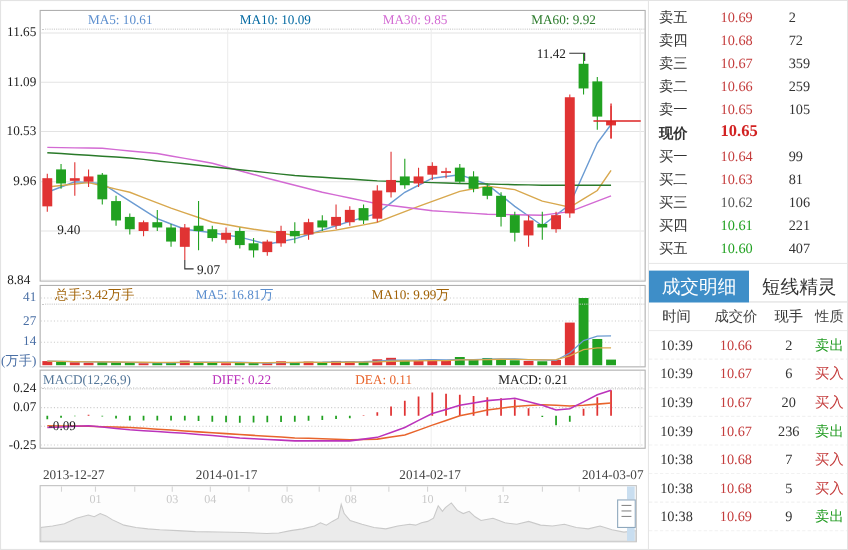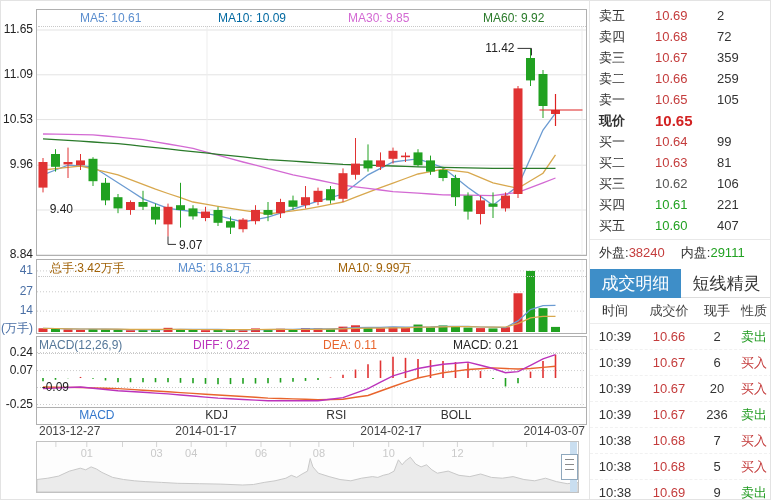--- a/index.html
+++ b/index.html
@@ -1,16 +1,16 @@
 <!DOCTYPE html>
 <html><head>
 <meta charset="utf-8">
 <style>
   html,body{margin:0;padding:0;background:#fff;}
-  .app{position:relative;width:771px;height:500px;font-family:Liberation Sans, sans-serif;
+  .app{position:relative;width:771px;height:500px;font-family:Liberation Serif, serif;
        background:#fff;overflow:hidden;border:1px solid #e3e3e3;box-sizing:border-box;}
   
   .left{position:absolute;left:0;top:0;width:588px;height:500px;}
   .plot{position:absolute;left:35px;width:551px;box-sizing:border-box;border:1px solid #b0b0b0;background:#fff;}
   #main-plot{top:8px;height:247px;}
   #vol-plot{top:258px;height:75px;}
   #macd-plot{top:335px;height:72px;}
   .plot svg{position:absolute;left:0;top:0;}
   .ma-header{position:absolute;left:1px;top:1px;width:548px;height:15px;border-bottom:1px dotted #c8c8c8;
              font-size:12px;z-index:3;}
@@ -287,26 +287,20 @@
           <line x1="468.5" y1="41" x2="468.5" y2="49.48" stroke="#21a121" stroke-width="1.6"></line>
           <line x1="481" y1="41" x2="481" y2="46.300000000000004" stroke="#21a121" stroke-width="1.6"></line>
           <line x1="493.5" y1="41" x2="493.5" y2="34.64" stroke="#e03333" stroke-width="1.6"></line>
           <line x1="506" y1="41" x2="506" y2="24.040000000000003" stroke="#e03333" stroke-width="1.6"></line>
           <line x1="518.5" y1="41" x2="518.5" y2="17.68" stroke="#e03333" stroke-width="1.6"></line>
           <path d="M6.0,50.0L18.5,50.2L31.0,50.4L43.5,50.5L56.0,50.9L68.5,51.2L81.0,51.6L93.5,52.4L106.0,53.2L118.5,54.0L131.0,54.8L143.5,55.6L156.0,56.4L168.5,57.2L181.0,58.0L193.5,58.8L206.0,59.5L218.5,60.3L231.0,61.1L243.5,61.5L256.0,61.9L268.5,62.3L281.0,62.7L293.5,62.5L306.0,62.2L318.5,60.3L331.0,58.5L343.5,54.0L356.0,49.5L368.5,45.2L381.0,41.0L393.5,38.4L406.0,35.7L418.5,34.1L431.0,32.5L443.5,31.7L456.0,30.9L468.5,31.5L481.0,32.0L493.5,31.5L506.0,30.4L518.5,29.3" fill="none" stroke="#e8642c" stroke-width="1.4"></path>
           <path d="M6.0,51.6L18.5,51.1L31.0,50.5L43.5,50.0L56.0,51.2L68.5,52.5L81.0,53.7L93.5,54.5L106.0,55.3L118.5,56.1L131.0,56.9L143.5,58.0L156.0,59.0L168.5,60.1L181.0,61.1L193.5,61.8L206.0,62.5L218.5,63.1L231.0,63.8L243.5,63.8L256.0,63.8L268.5,63.8L281.0,63.8L293.5,62.2L306.0,60.6L318.5,56.1L331.0,51.6L343.5,45.2L356.0,38.9L368.5,35.2L381.0,31.5L393.5,29.3L406.0,27.2L418.5,26.2L431.0,25.1L443.5,28.3L456.0,31.5L468.5,35.7L481.0,34.6L493.5,28.3L506.0,21.9L518.5,17.7" fill="none" stroke="#bb33bb" stroke-width="1.4"></path>
         </svg>
     </div>
 
-    <div id="ind-tabs">
-        <div class="cell active">MACD</div>
-        <div class="cell">KDJ</div>
-        <div class="cell">RSI</div>
-        <div class="cell">BOLL</div>
-      </div>
     <div id="date-axis">
         <span style="left: 3px;">2013-12-27</span>
         <span style="left: 170px; transform: translateX(-50%);">2014-01-17</span>
         <span style="left: 355px; transform: translateX(-50%);">2014-02-17</span>
         <span style="left: 549px; transform: translateX(-100%);">2014-03-07</span>
       </div>
 
     <div id="nav">
       <svg id="nav-svg" width="541" height="50">
           <path d="M0,50L0.0,37.5L10.8,36.2L21.6,34.1L32.5,29.1L43.3,26.2L48.7,27.8L54.1,24.9L59.5,27.0L64.9,30.4L75.7,35.4L86.6,37.5L97.4,38.8L108.2,39.6L124.4,40.4L140.7,41.3L162.3,41.7L183.9,42.1L205.6,43.0L216.4,42.5L227.2,40.4L238.0,38.8L248.9,36.2L254.3,33.3L259.7,35.4L265.1,32.0L270.5,29.1L273.2,16.5L275.9,24.9L281.3,31.2L292.1,34.6L303.0,37.5L313.8,38.8L324.6,36.2L335.4,34.6L340.8,35.4L346.2,33.3L351.7,32.0L357.1,29.1L361.4,17.8L365.2,22.8L367.9,19.4L373.3,15.2L378.7,22.0L384.1,24.9L389.5,22.8L394.9,27.8L400.3,31.2L411.2,29.1L422.0,33.3L432.8,34.6L443.6,32.0L454.4,35.4L465.3,36.2L476.1,34.6L486.9,37.5L497.7,38.8L508.5,36.2L519.4,39.6L530.2,41.7L541.0,40.4L541,50Z" fill="#ebebeb" stroke="#c9c9c9" stroke-width="1"></path>
@@ -338,21 +332,21 @@
           <i></i>
           <i></i>
           <i></i>
         </div>
     </div>
   <div class="ylab" style="top: 21px;">11.65</div>
       <div class="ylab" style="top: 65.8px;">11.09</div>
       <div class="ylab" style="top: 110.6px;">10.53</div>
       <div class="ylab" style="top: 156.2px;">9.96</div>
       <div class="ylab" style="top: 201px; padding-left: 40px;">9.40</div>
-      <div class="ylab" style="top: 245.8px;">8.84</div>
+      <div class="ylab" style="top: 245.8px; text-align: center;">8.84</div>
       <div class="ylab blue" style="top: 261.91px;">41</div>
       <div class="ylab blue" style="top: 282.77px;">27</div>
       <div class="ylab blue" style="top: 302.14px;">14</div>
       <div class="ylab blue" style="top: 320px;">(万手)</div>
       <div class="ylab" style="top: 343.56px;">0.24</div>
       <div class="ylab" style="top: 361.58px;">0.07</div>
       <div class="ylab" style="top: 378.54px; padding-left: 36px;">-0.09</div>
       <div class="ylab" style="top: 395.5px;">-0.25</div>
     </div>
 
@@ -407,24 +401,20 @@
           <span class="p" style="color: rgb(33, 161, 33);">10.61</span>
           <span class="v">221</span>
         </div>
         <div class="ob-row">
           <span class="l">买五</span>
           <span class="p" style="color: rgb(33, 161, 33);">10.60</span>
           <span class="v">407</span>
         </div>
       </div>
     <div class="ob-sep"></div>
-    <div class="pan-row">
-      <span class="grp"><span>外盘:</span><span id="outer-val" style="color: rgb(196, 60, 60);">38240</span></span>
-      <span class="grp"><span>内盘:</span><span id="inner-val" style="color: rgb(33, 161, 33);">29111</span></span>
-    </div>
     <div class="trade-tabs" id="trade-tabs">
         <div class="trade-tab active">成交明细</div>
         <div class="trade-tab">短线精灵</div>
       </div>
     <div class="trade-head" id="trade-head">
         <span class="col-time">时间</span>
         <span class="col-price">成交价</span>
         <span class="col-vol">现手</span>
         <span class="col-type">性质</span>
       </div>

